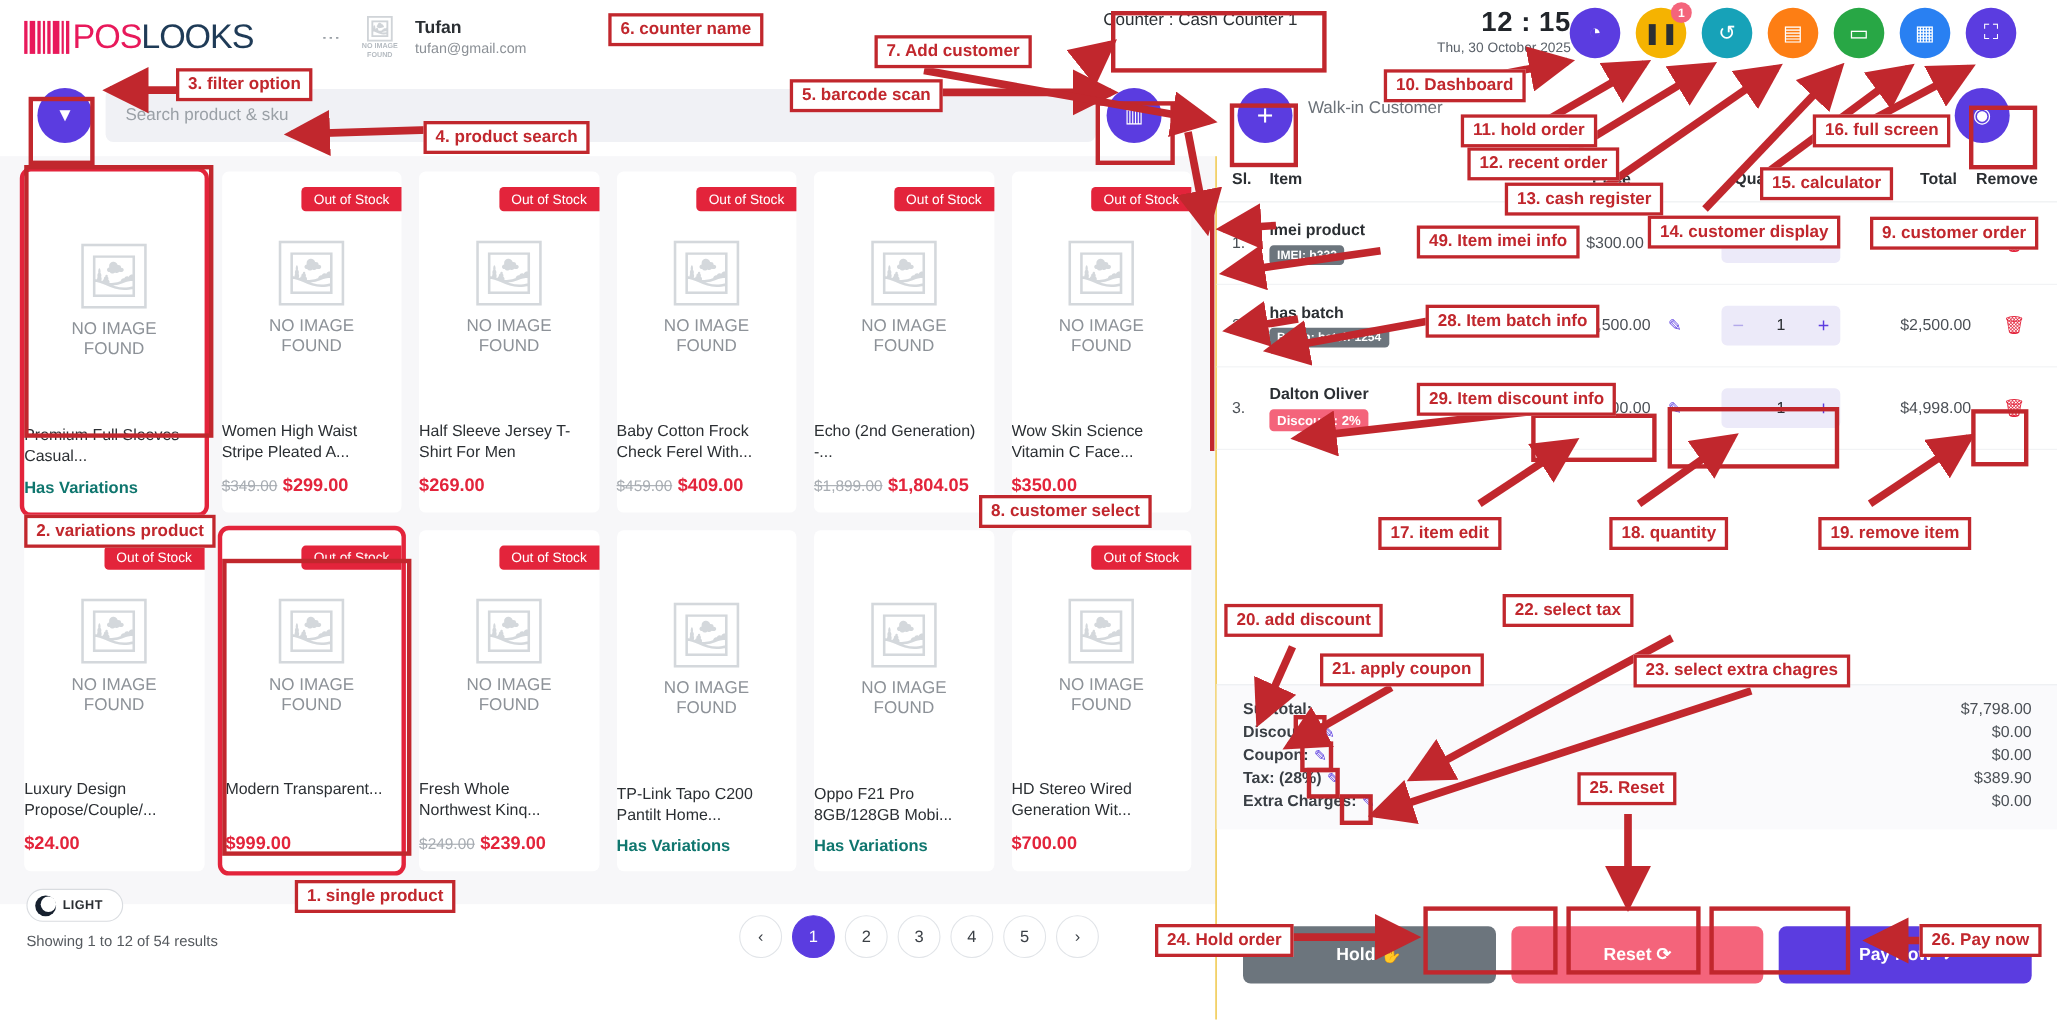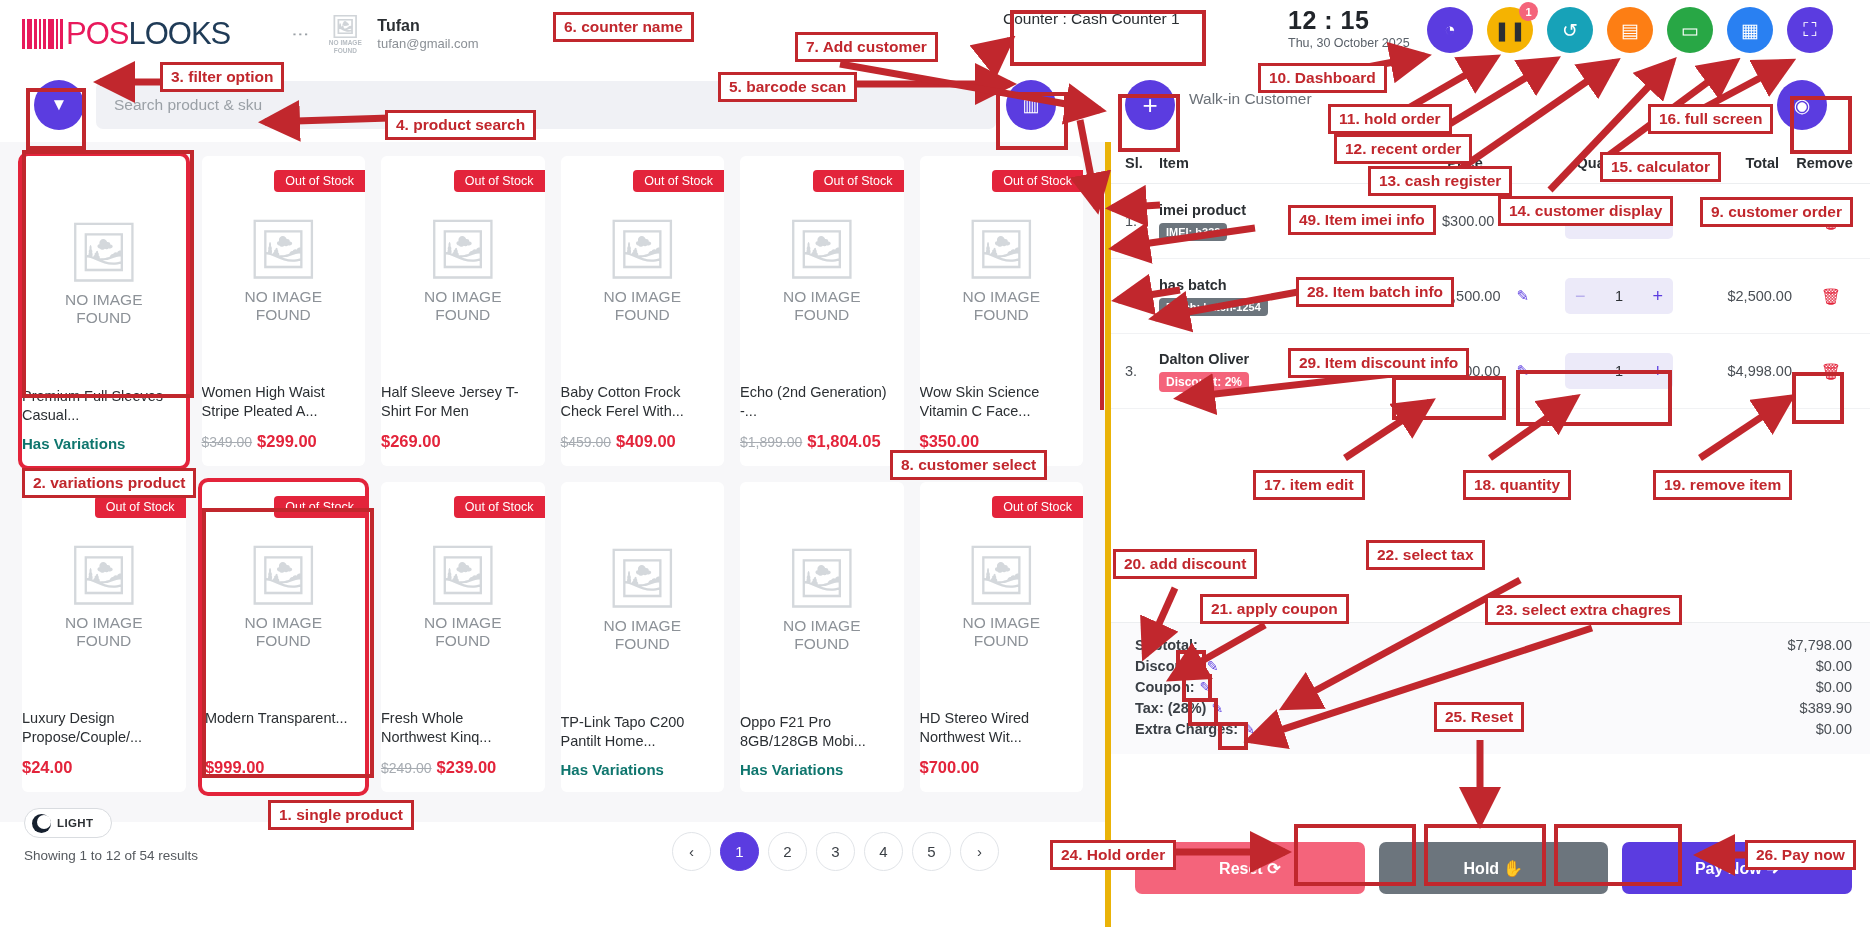--- a/index.html
+++ b/index.html
@@ -23,21 +23,21 @@
 
   .dots { margin-left:68px; color:#9aa0a6; font-size:17px; line-height:5px;
           letter-spacing:0; writing-mode:vertical-rl; }
   .user-thumb { margin-left:22px; width:40px; text-align:center; color:#b6bcc2;
                 font-size:6.5px; font-weight:bold; line-height:1.15; }
   .user-thumb .ph { font-size:22px; color:#d0d4d8; display:block; }
   .user-info { margin-left:12px; }
   .user-name { font-size:16px; font-weight:bold; color:#2b2f33; }
   .user-mail { font-size:13px; color:#8b9096; margin-top:1px; }
 
-  .clockbox { position:absolute; left:1288px; top:6px; width:140px; text-align:left; }
+  .clockbox { position:absolute; left:1288px; top:6px; width:140px; text-align:right; }
   .clock { font-size:25px; font-weight:bold; color:#21252a; letter-spacing:0.5px; }
   .cdate { font-size:12.5px; color:#5a6169; margin-top:1px; }
 
   .icon-btn { position:absolute; top:7px; width:46px; height:46px; border-radius:50%;
               display:flex; align-items:center; justify-content:center;
               color:#fff; font-size:19px; cursor:pointer; }
   .badge { position:absolute; top:-5px; right:-5px; width:19px; height:19px;
            border-radius:50%; background:#f4647b; color:#fff; font-size:11px;
            font-weight:bold; display:flex; align-items:center; justify-content:center; }
 
@@ -94,21 +94,21 @@
   .lightlbl { font-size:11.5px; font-weight:bold; color:#2b2f33; letter-spacing:0.4px; }
   .showing { position:absolute; left:24px; top:848px; font-size:13.5px; color:#55595e; }
   .pager { position:absolute; left:672px; top:832px; display:flex; gap:9px; }
   .pg { width:39px; height:39px; border-radius:50%; border:1px solid #e1e4e8; background:#fff;
         display:flex; align-items:center; justify-content:center; font-size:15px;
         color:#3a3f45; cursor:pointer; }
   .pg.act { background:#5b3ce0; border-color:#5b3ce0; color:#fff; }
 
   
   .cart { position:absolute; left:1105px; top:142px; width:765px; height:785px;
-          background:#fff; border-left:6px solid #eab308; }
+          background:#fff; border-left:1px solid #eab308; }
   .cthead { display:flex; align-items:center; height:42px; font-size:14.5px;
             font-weight:bold; color:#2b2f33; border-bottom:1px solid #eceef0; }
   .c-sl{width:48px;padding-left:14px;} .c-item{flex:1;}
   .c-price{width:132px;text-align:center;} .c-qty{width:150px;text-align:center;}
   .c-tot{width:98px;text-align:right;} .c-rem{width:91px;text-align:center;}
   .crow { display:flex; align-items:center; min-height:75px; border-bottom:1px solid #f1f2f4;
           font-size:14.5px; color:#4a4f55; }
   .iname { font-size:14.5px; font-weight:bold; color:#2b2f33; }
   .tag { display:inline-block; margin-top:5px; background:#6c757d; color:#fff;
          font-size:11px; font-weight:bold; padding:3px 7px; border-radius:4px; }
@@ -334,21 +334,21 @@
             <div class="cvar">Has Variations</div>
           </div>
         </div>
         <div class="card">
           <div class="oos">Out of Stock</div>
           <div class="noimg">
           <span class="ph">🖼</span>
           <span class="txt">NO IMAGE<br>FOUND</span>
         </div>
         <div class="cinfo">
-          <div class="cname">HD Stereo Wired Northwest Wit...</div>
+          <div class="cname">HD Stereo Wired Generation Wit...</div>
             <div class="cprice">$700.00</div>
           </div>
         </div>
       </div>
   </div>
 
   <div class="lightbtn">
     <span class="moon"></span>
     <span class="lightlbl">LIGHT</span>
   </div>
@@ -459,22 +459,22 @@
           <div class="srow">
             <span class="slbl">Extra Charges:</span>
             <span class="sedit">✎</span>
             <span class="sval">$0.00</span>
           </div>
         </div>
     </div>
 
 
     <div class="actions">
+      <button class="abtn hold">Hold ✋</button>
       <button class="abtn reset">Reset ⟳</button>
-      <button class="abtn hold">Hold ✋</button>
       <button class="abtn pay">Pay Now ➜</button>
     </div>
   </div>
 
   <svg class="arrows">
     <defs>
       <marker id="ah" markerWidth="6" markerHeight="6" refX="5" refY="3" orient="auto">
         <path d="M0,0 L6,3 L0,6 z" fill="#c1272d"></path>
       </marker>
     </defs>

